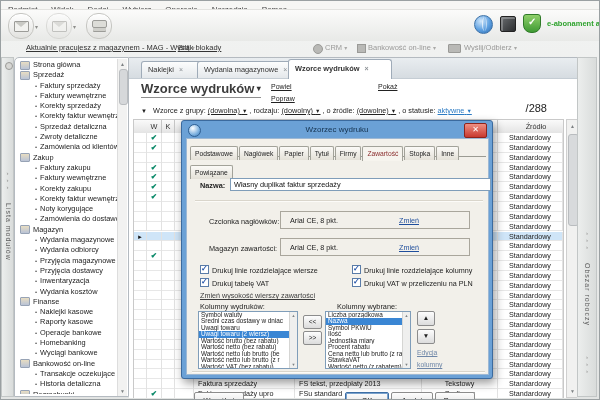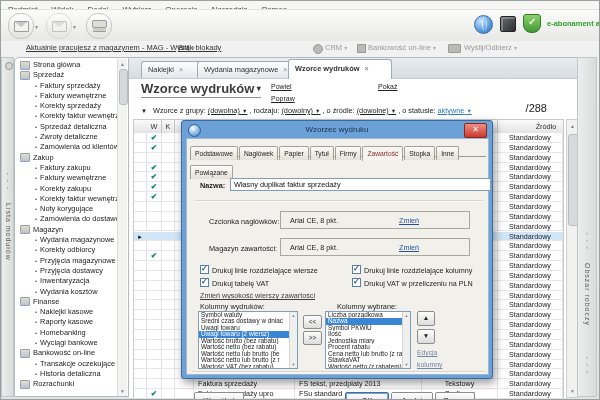--- a/index.html
+++ b/index.html
@@ -218,21 +218,21 @@
         <div class="tgroup">
           <span class="gicon"></span>
           <span>Magazyn</span>
         </div>
         <div class="titem">
           <span class="bullet">•</span>
           <span>Wydania magazynowe</span>
         </div>
         <div class="titem">
           <span class="bullet">•</span>
-          <span>Korekty odbiorcy</span>
+          <span>Wydania odbiorcy</span>
         </div>
         <div class="titem">
           <span class="bullet">•</span>
           <span>Przyjęcia magazynowe</span>
         </div>
         <div class="titem">
           <span class="bullet">•</span>
           <span>Przyjęcia dostawcy</span>
         </div>
         <div class="titem">
@@ -247,20 +247,24 @@
           <span class="gicon"></span>
           <span>Finanse</span>
         </div>
         <div class="titem">
           <span class="bullet">•</span>
           <span>Naklejki kasowe</span>
         </div>
         <div class="titem">
           <span class="bullet">•</span>
           <span>Raporty kasowe</span>
+        </div>
+        <div class="titem">
+          <span class="bullet">•</span>
+          <span>Operacje bankowe</span>
         </div>
         <div class="titem">
           <span class="bullet">•</span>
           <span>Homebanking</span>
         </div>
         <div class="titem">
           <span class="bullet">•</span>
           <span>Wyciągi bankowe</span>
         </div>
         <div class="tgroup">
@@ -310,21 +314,21 @@
     </div>
     <div id="rec-count">/288</div>
     <div id="table">
       <div id="thead">
           <div class="th" style="left: 13px; width: 15px;">W</div>
           <div class="th" style="left: 28px; width: 13px;">K</div>
           <div class="th" style="left: 41px; width: 19px;">S</div>
           <div class="th" style="left: 60px; width: 101px;">Typ<span style="font-size: 5px;"> ▵</span></div>
           <div class="th" style="left: 161px; width: 127px;">Nazwa</div>
           <div class="th" style="left: 288px; width: 76px;">Rodzaj</div>
-          <div class="th" style="left: 380px; width: 65px;">Źródło</div>
+          <div class="th" style="left: 370px; width: 65px;">Źródło</div>
         </div>
       <div id="tbody">
           <div class="trow" style="top: 0px;">
             <div class="td c" style="left: 0px; width: 13px;"></div>
             <div class="td c" style="left: 13px; width: 15px;"><span class="chk">✔</span></div>
             <div class="td c" style="left: 28px; width: 13px;"></div>
             <div class="td c" style="left: 41px; width: 19px;"></div>
             <div class="td l" style="left: 60px; width: 101px;"></div>
             <div class="td l" style="left: 161px; width: 127px;"></div>
             <div class="td c" style="left: 288px; width: 76px;"></div>

